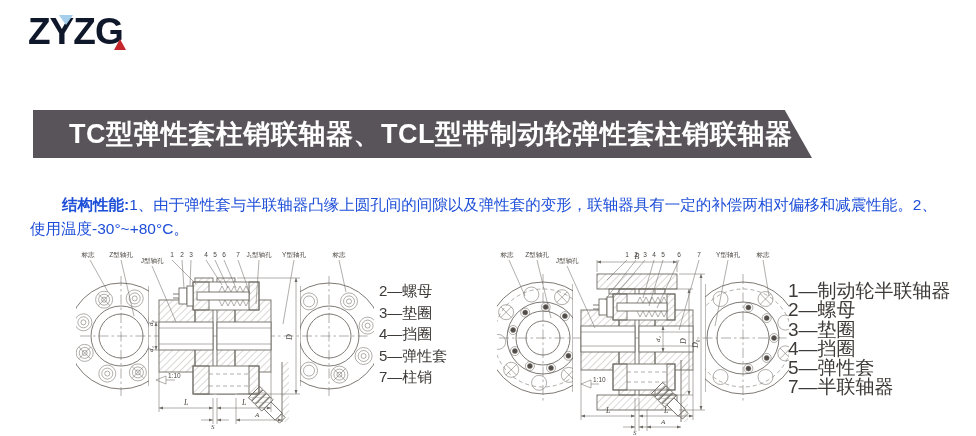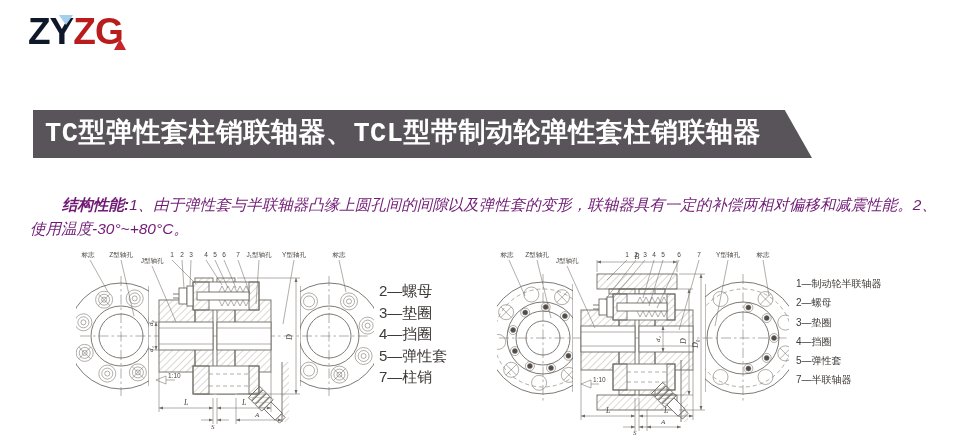--- a/index.html
+++ b/index.html
@@ -2,41 +2,41 @@
 <html><head>
 <meta charset="utf-8">
 <style>
   html,body{margin:0;padding:0;background:#fff;}
   .page{position:relative;width:976px;height:436px;background:#fff;overflow:hidden;
         font-family:"Liberation Sans",sans-serif;}
   
   .logo{position:absolute;left:28px;top:12px;font-size:37px;font-weight:bold;
         letter-spacing:-1px;line-height:40px;}
   .logo .zy{color:#0f172a;}
-  .logo .zg{color:#b91c1c;}
+  .logo .zg{color:#0f172a;}
   .logo .tri-blue{position:absolute;left:31px;top:3px;width:0;height:0;
         border-left:7px solid transparent;border-right:7px solid transparent;
         border-top:10px solid #A5CFEA;}
   .logo .tri-red{position:absolute;left:86px;top:27px;width:0;height:0;
         border-left:6px solid transparent;border-right:6px solid transparent;
         border-bottom:11px solid #C4262C;}
   
   .banner{position:absolute;left:33px;top:110px;width:779px;height:48px;
         background:#59545A;clip-path:polygon(0 0,96.5% 0,100% 100%,0 100%);
-        color:#FFFFFF;font-family:Liberation Mono, monospace;font-weight:bold;
-        font-size:27px;line-height:48px;padding-left:12px;box-sizing:border-box;
+        color:#FFFFFF;font-family:Liberation Sans, sans-serif;font-weight:bold;
+        font-size:27px;line-height:48px;padding-left:36px;box-sizing:border-box;
         letter-spacing:.5px;white-space:nowrap;}
   
   .intro{position:absolute;left:30px;top:177px;width:918px;font-size:15.5px;
-        line-height:24px;color:#701a75;text-indent:32px;font-style:italic;}
+        line-height:24px;color:#1d4ed8;text-indent:32px;}
   .intro .lbl-b{font-weight:bold;}
   
   .legend{position:absolute;color:#3E3A37;}
   .legend-left{left:379px;top:280px;font-size:15px;line-height:21.5px;}
-  .legend-right{left:788px;top:274px;font-size:10px;line-height:19.3px;margin-left:8px;}
+  .legend-right{left:788px;top:281px;font-size:19px;line-height:19.3px;}
   
   svg{position:absolute;}
   svg text{font-family:"Liberation Sans",sans-serif;}
   .lbl{font-size:6.5px;fill:#4A453F;}
   .dim{font-size:8px;font-style:italic;font-family:"Liberation Serif",serif;fill:#4A453F;}
   .dims-s{font-size:7px;}
   .ln{stroke:#6F6A64;stroke-width:.9;fill:none;}
   .thin{stroke-width:.55;}
   .cl{stroke-dasharray:10 3 2.5 3;}
   .dsh{stroke-dasharray:4 3;}

